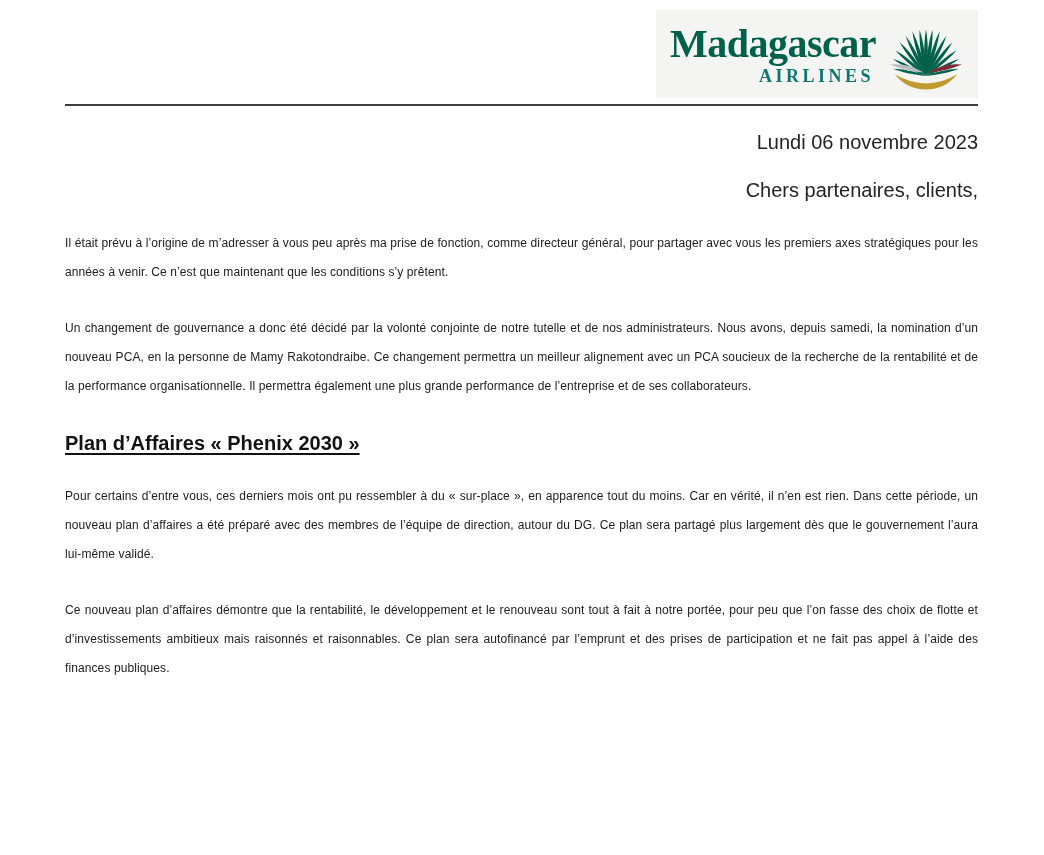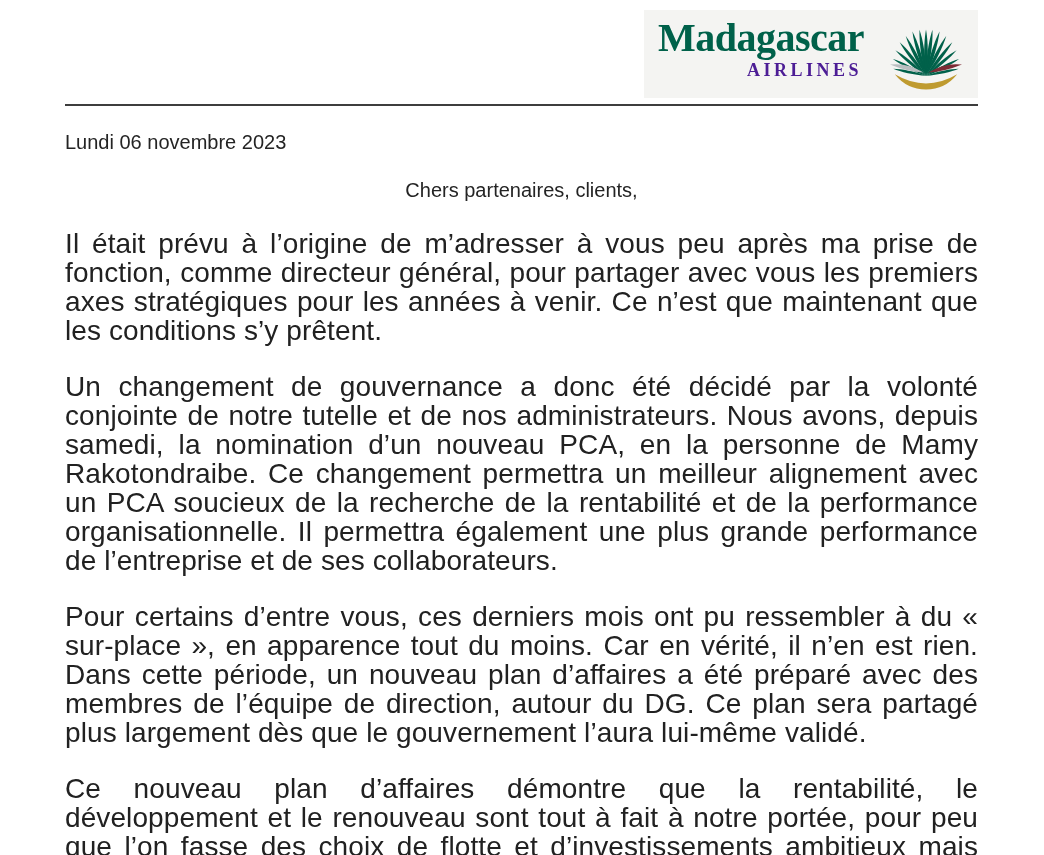--- a/index.html
+++ b/index.html
@@ -7,47 +7,47 @@
   body {
     width:1044px; height:855px; overflow:hidden;
     font-family:"Liberation Sans", sans-serif;
     color:#1f1f1f;
   }
   .page { width:1044px; height:855px; padding:0 66px 0 65px; background:#ffffff; }
 
   
   .logo-row { display:flex; justify-content:flex-end; padding-top:10px; }
   .logo-box {
-    display:flex; gap:22px;
+    display:flex; align-items:center; gap:10px;
     background:#f4f4f2; padding:8px 12px 6px 14px;
   }
   .logo-text { display:flex; flex-direction:column; align-items:flex-end; }
   .logo-brand {
     font-family:"Liberation Serif", serif; font-weight:700;
     font-size:40px; line-height:1.0; color:#00614a; letter-spacing:-0.5px;
   }
   .logo-airlines {
     font-family:"Liberation Serif", serif; font-weight:700;
-    font-size:18px; color:#4c1d95; letter-spacing:3.5px; margin-top:2px; margin-right:2px;
+    font-size:18px; color:#0f766e; letter-spacing:3.5px; margin-top:2px; margin-right:2px;
   }
   .palm-svg { width:80px; height:74px; display:block; }
 
   
   .doc-title {
     text-align:center; font-size:27px; font-weight:700; color:#121212;
     letter-spacing:0.3px; margin-top:13px;
   }
   .title-rule { border:0; border-top:2px solid #3d3d3d; margin-top:6px; }
 
-  .doc-date { font-size:20px; color:#242424; margin-top:25px; }
-  .salutation { text-align:center; font-size:20px; color:#242424; margin-top:25px; }
+  .doc-date { text-align:right; font-size:20px; color:#242424; margin-top:25px; }
+  .salutation { text-align:right; font-size:20px; color:#242424; margin-top:25px; }
 
   
   .para {
-    font-size:28px; line-height:29px; text-align:justify;
+    font-size:12px; line-height:29px; text-align:justify;
     color:#212121; margin-top:27px; letter-spacing:0.1px;
   }
   .section-heading {
     font-size:20px; font-weight:700; color:#121212; margin-top:31px;
     text-decoration:underline; text-decoration-thickness:2px; text-underline-offset:3px;
   }
 </style>
 </head>
 <body>
 
@@ -87,16 +87,17 @@
   <hr class="title-rule">
 
   <div class="doc-date">Lundi 06 novembre 2023</div>
 
   <div class="salutation">Chers partenaires, clients,</div>
 
   <p class="para">Il était prévu à l’origine de m’adresser à vous peu après ma prise de fonction, comme directeur général, pour partager avec vous les premiers axes stratégiques pour les années à venir. Ce n’est que maintenant que les conditions s’y prêtent.</p>
 
   <p class="para">Un changement de gouvernance a donc été décidé par la volonté conjointe de notre tutelle et de nos administrateurs. Nous avons, depuis samedi, la nomination d’un nouveau PCA, en la personne de Mamy Rakotondraibe.  Ce changement permettra un meilleur alignement avec un PCA soucieux de la recherche de la rentabilité et de la performance organisationnelle. Il permettra également une plus grande performance de l’entreprise et de ses collaborateurs.</p>
 
+  <h2 class="section-heading">Plan d’Affaires « Phenix 2030 »</h2>
   <p class="para">Pour certains d’entre vous, ces derniers mois ont pu ressembler à du « sur-place », en apparence tout du moins. Car en vérité, il n’en est rien. Dans cette période, un nouveau plan d’affaires a été préparé avec des membres de l’équipe de direction, autour du DG. Ce plan sera partagé plus largement dès que le gouvernement l’aura lui-même validé.</p>
   <p class="para">Ce nouveau plan d’affaires démontre que la rentabilité, le développement et le renouveau sont tout à fait à notre portée, pour peu que l’on fasse des choix de flotte et d’investissements ambitieux mais raisonnés et raisonnables. Ce plan sera autofinancé par l’emprunt et des prises de participation et ne fait pas appel à l’aide des finances publiques.</p>
 
 </div>
 
 </body></html>

